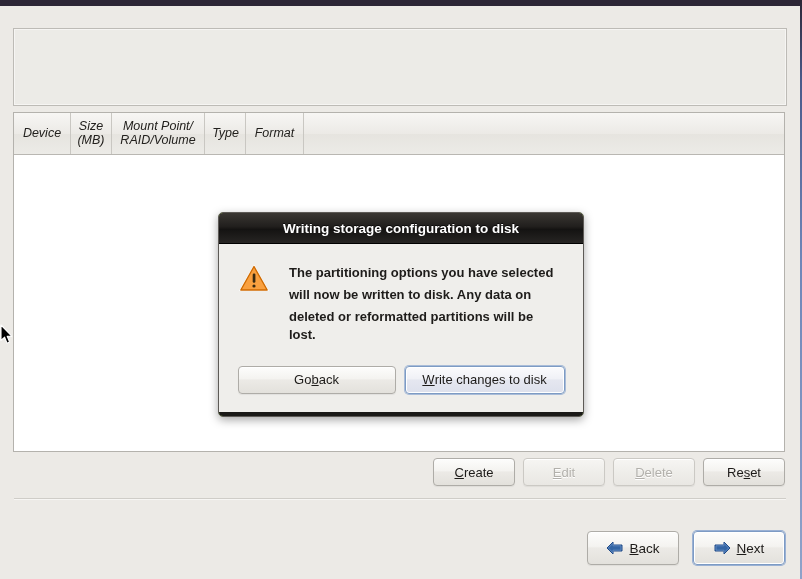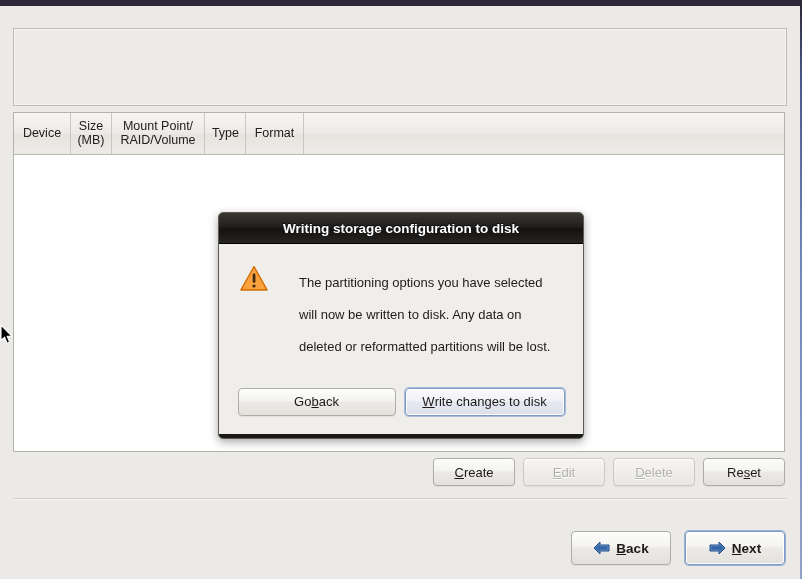--- a/index.html
+++ b/index.html
@@ -49,20 +49,21 @@
     border: 1px solid #b4b2ad;
     background: #ffffff;
     box-sizing: border-box;
   }
   .table-header {
     display: flex;
     height: 42px;
     background: linear-gradient(to bottom, #f7f6f4 0%, #eceae6 50%, #e6e4df 51%, #ecebe7 100%);
     border-bottom: 1px solid #b9b7b2;
     box-sizing: border-box;
+    font-style: italic;
   }
   .th {
     display: flex;
     align-items: center;
     justify-content: center;
     text-align: center;
     font-size: 12.5px;
     color: #23211e;
     line-height: 1.08;
     border-right: 1px solid #c9c7c2;
@@ -133,24 +134,23 @@
   .btn-reset  { width: 82px; height: 28px; }
 
   
   .nav-row {
     position: absolute;
     right: 17px; top: 531px;
     display: flex;
     gap: 14px;
   }
   .btn-nav {
-    width: 100px; height: 34px;
+    width: 92px; height: 34px;
     gap: 6px;
     font-size: 13.5px;
-    font-weight: bold;
   }
   .btn-nav.focused {
     border-color: #7d9bc4;
     box-shadow: inset 0 0 0 1px #ffffff, 0 0 0 1px #9ab1d4;
   }
   .arrow {
     width: 17px; height: 14px;
     display: inline-block;
     position: relative;
     flex: 0 0 auto;
@@ -188,21 +188,21 @@
     display: flex;
     gap: 14px;
     align-items: flex-start;
   }
   .warn-icon { flex: 0 0 auto; width: 34px; height: 32px; margin-top: 2px; }
   .dialog-text {
     font-size: 13px;
     color: #1e1c1a;
     line-height: 1.38;
   }
-  .dialog-text p { margin: 14px; }
+  .dialog-text p { margin: 4px; font-weight: bold; }
   .dialog-actions {
     background: #efeeeb;
     padding: 18px 18px 18px 18px;
     display: flex;
     justify-content: center;
     gap: 9px;
   }
   .btn-goback { width: 158px; height: 28px; font-size: 13px; }
   .btn-write  {
     width: 160px; height: 28px; font-size: 13px;

